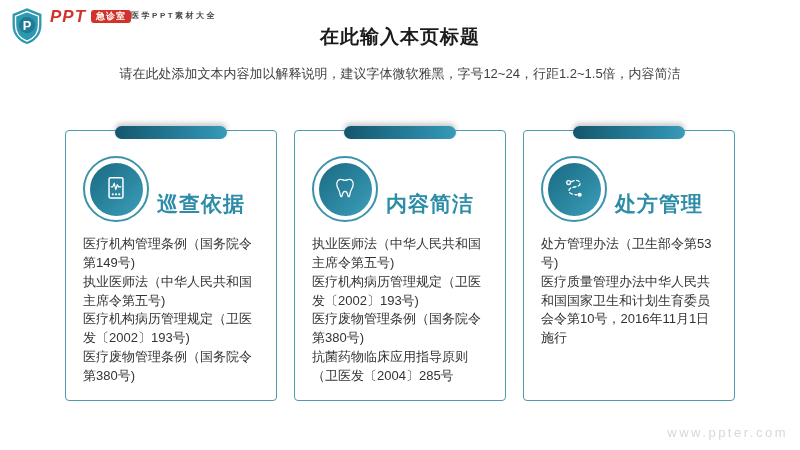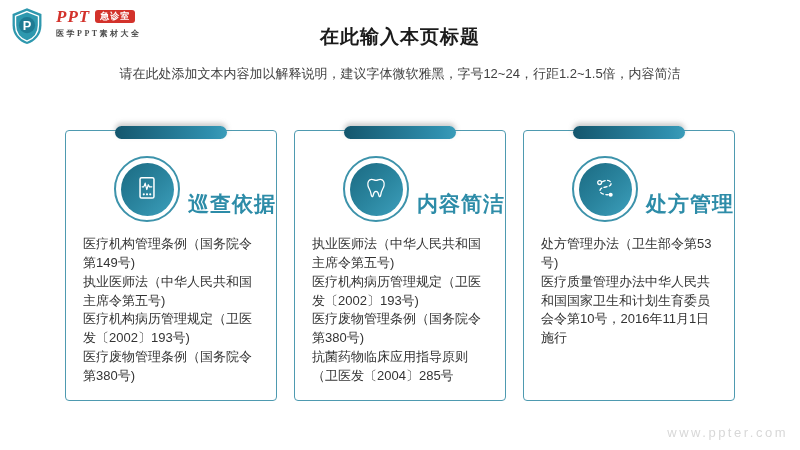--- a/index.html
+++ b/index.html
@@ -4,21 +4,21 @@
 <style>
   html,body{margin:0;padding:0;}
   body{
     width:800px;height:450px;position:relative;overflow:hidden;
     background:#ffffff;
     font-family:"Liberation Sans","DejaVu Sans",sans-serif;
   }
   
   .logo{position:absolute;top:7px;left:10px;display:flex;align-items:flex-start;}
   .logo svg{display:block;}
-  .logo-text{margin-left:12px;display:flex;flex-direction:column;font-family:Liberation Serif, serif;}
+  .logo-text{margin-left:6px;display:flex;flex-direction:row;}
   .logo-row{display:flex;align-items:center;height:18px;}
   .logo-ppt{
     color:#d3322b;font-weight:bold;font-style:italic;
     font-size:17px;letter-spacing:1px;line-height:1;
   }
   .logo-badge{
     background:#d3322b;color:#ffffff;font-size:9px;font-weight:bold;
     padding:2px 5px;border-radius:3px;margin-left:5px;line-height:1;
     letter-spacing:1px;
   }
@@ -47,21 +47,20 @@
   }
   .card-tab{
     position:absolute;top:-5px;left:50%;transform:translateX(-50%);
     width:112px;height:13px;border-radius:7px;
     background:linear-gradient(90deg,#14566d 0%,#2f8fae 85%,#3a9cb9 100%);
     box-shadow:0 -3px 5px rgba(110,110,110,0.35);
   }
   .card-head{
     display:flex;align-items:flex-end;
     margin:25px 0 0 17px;
-    justify-content:flex-end;
   }
   .icon-ring{
     width:66px;height:66px;border-radius:50%;
     border:2px solid #3d93ab;box-sizing:border-box;
     display:flex;align-items:center;justify-content:center;
     background:#ffffff;flex:0 0 auto;
   }
   .icon-circle{
     width:53px;height:53px;border-radius:50%;
     background:linear-gradient(135deg,#1b6a82 0%,#2b86a0 55%,#3d9fbc 100%);

